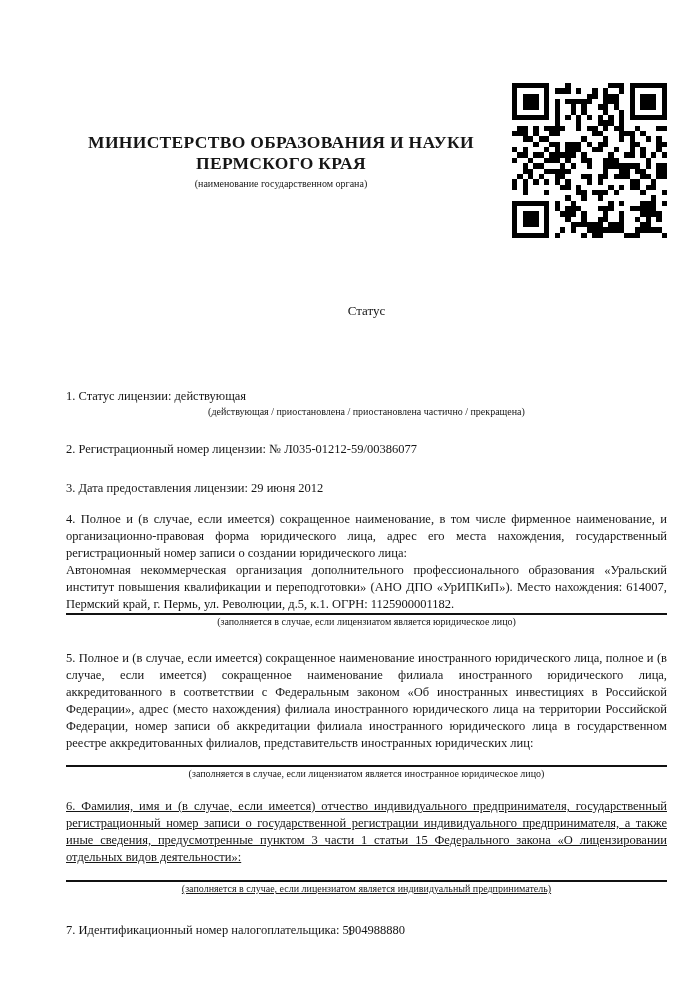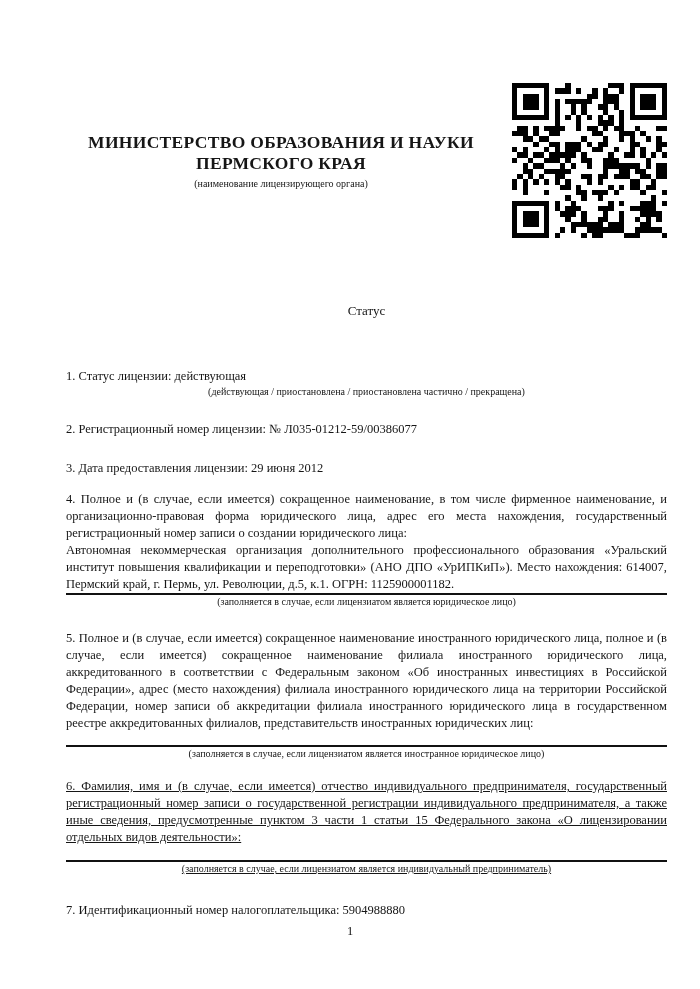--- a/index.html
+++ b/index.html
@@ -50,21 +50,21 @@
     position: absolute;
     top: 302px;
     left: 66px;
     width: 601px;
     text-align: center;
     font-size: 13px;
     line-height: 17px;
   }
   .items {
     position: absolute;
-    top: 368px;
+    top: 388px;
     left: 66px;
     width: 601px;
     font-size: 12.5px;
     line-height: 17px;
   }
   .para {
     margin: 0;
     text-align: justify;
   }
   .single {
@@ -100,21 +100,21 @@
 </style>
 </head>
 <body>
 
 <div class="page">
 
   <div class="header-row">
     <div class="header-left">
       <div class="ministry-name">МИНИСТЕРСТВО ОБРАЗОВАНИЯ И НАУКИ</div>
       <div class="ministry-name">ПЕРМСКОГО КРАЯ</div>
-      <div class="header-caption">(наименование лицензирующего органа)</div>
+      <div class="header-caption">(наименование государственном органа)</div>
     </div>
     <div class="qr-box">
       <svg id="qr" width="155" height="155" viewBox="0 0 29 29" shape-rendering="crispEdges" fill="#000000">
           <rect x="0" y="0" width="1" height="1"></rect>
           <rect x="1" y="0" width="1" height="1"></rect>
           <rect x="2" y="0" width="1" height="1"></rect>
           <rect x="3" y="0" width="1" height="1"></rect>
           <rect x="4" y="0" width="1" height="1"></rect>
           <rect x="5" y="0" width="1" height="1"></rect>
           <rect x="6" y="0" width="1" height="1"></rect>

